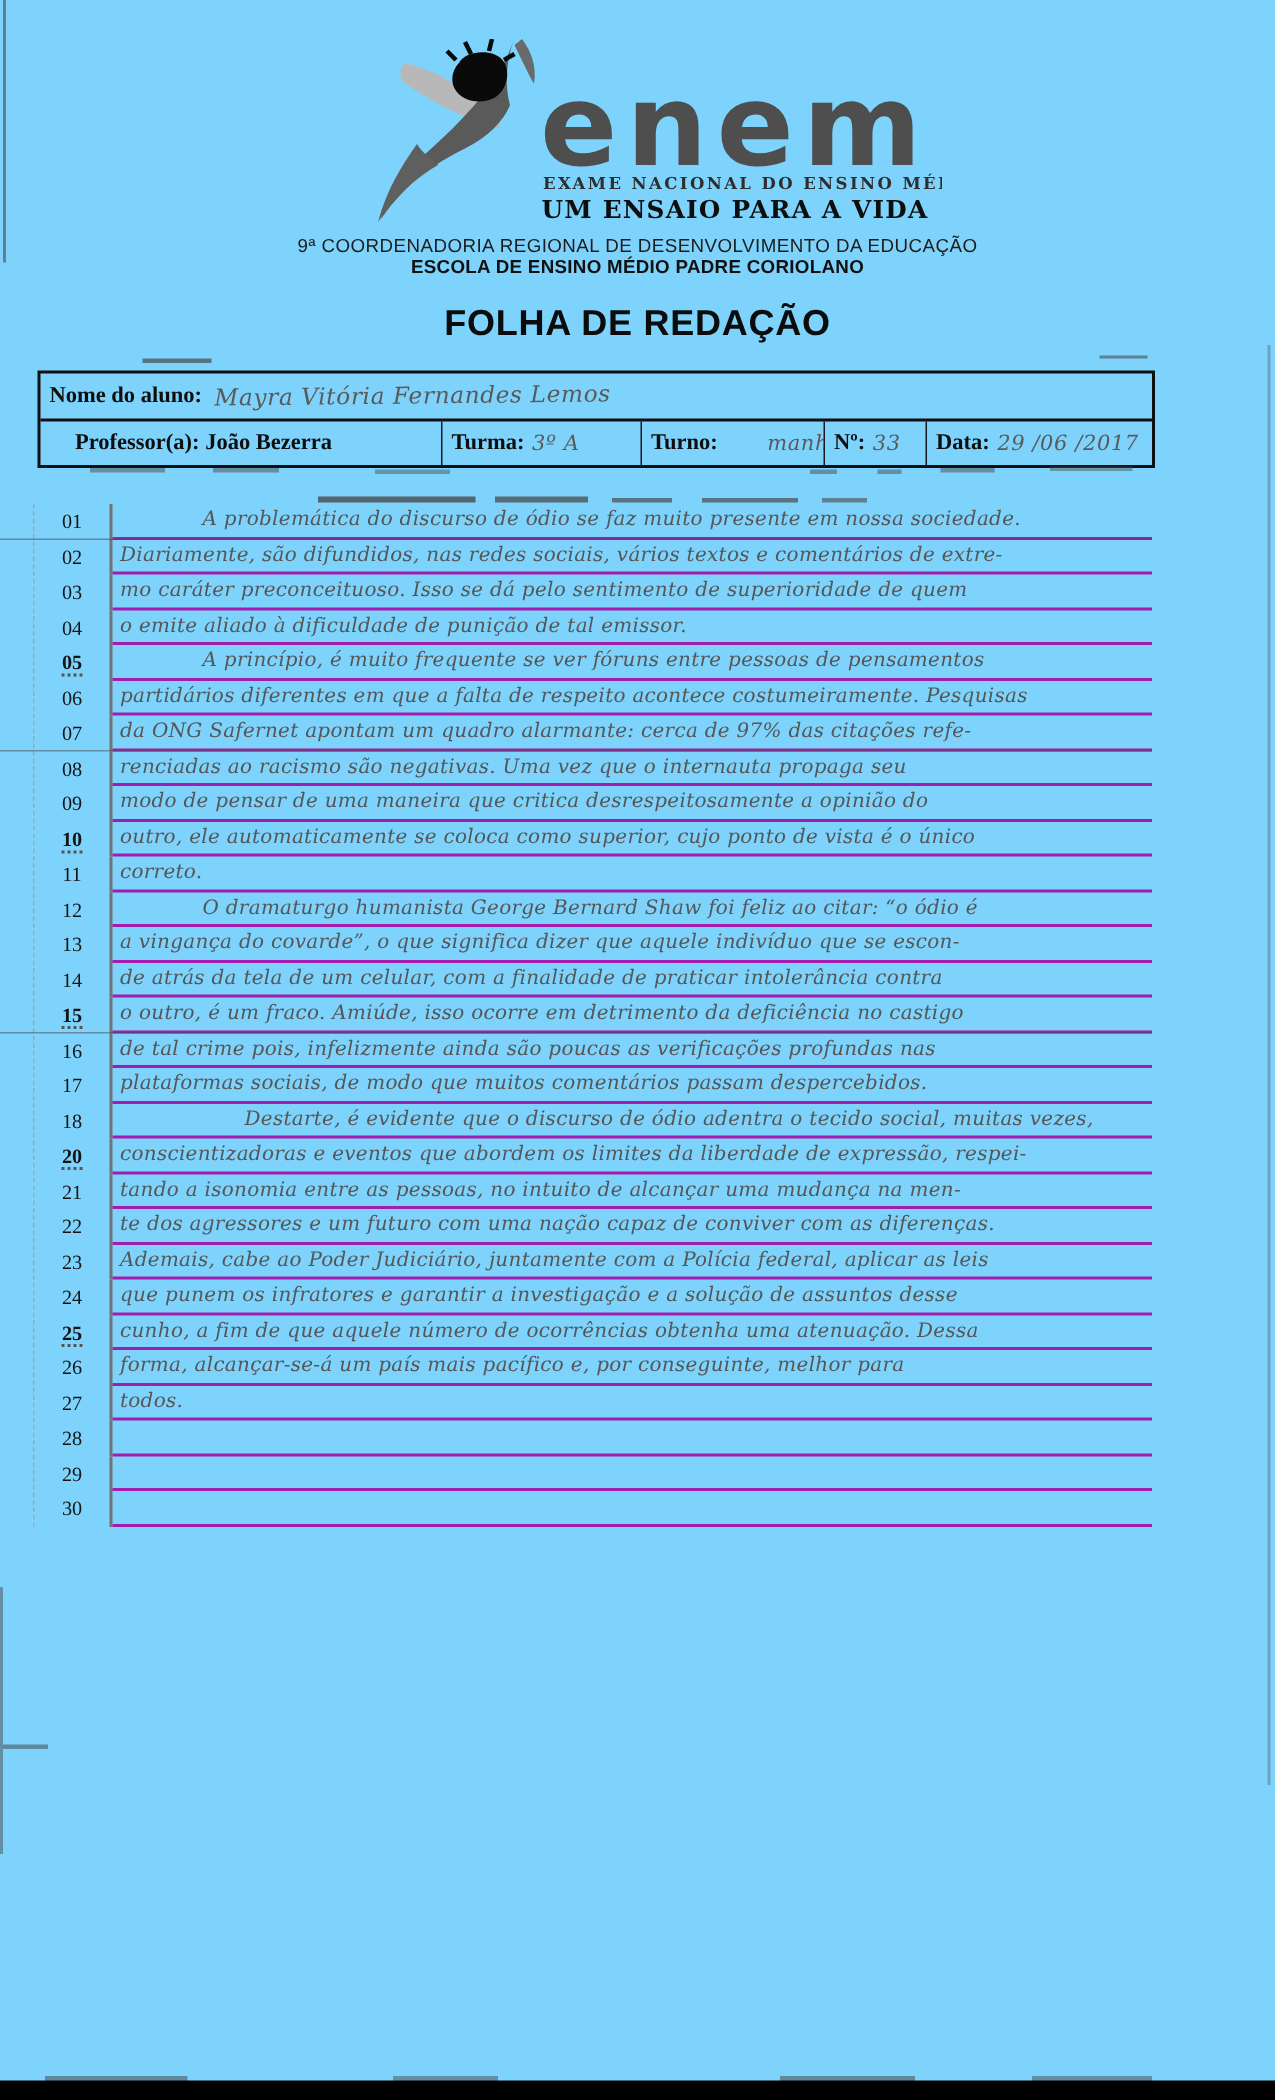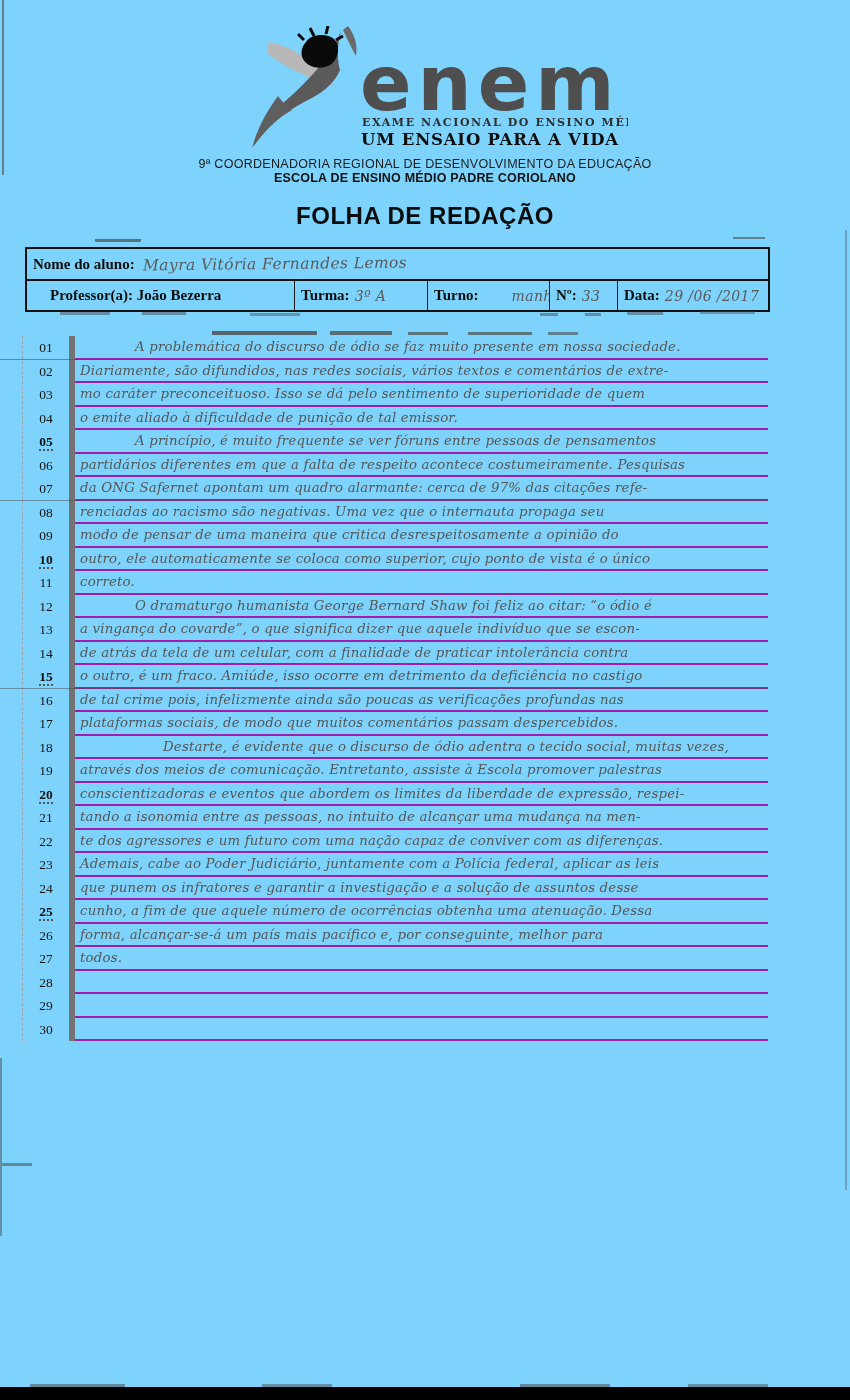--- a/index.html
+++ b/index.html
@@ -26,21 +26,21 @@
   .flabel { font-weight:bold; font-size:15px; color:#0e0e0e; white-space:nowrap; }
   .hand { font-family:"DejaVu Serif", serif; font-style:italic; color:#5a5a5a; letter-spacing:0.4px; white-space:nowrap; }
   .hand-name { font-size:15.5px; margin-left:8px; transform:rotate(-0.6deg); }
   .hand-sm { font-size:14px; margin-left:5px; }
   .c-prof { width:250px;margin-left:17px; } .c-turma { width:133px; } .c-turno { width:122px;gap:28px; }
   .c-num { width:68px; } .c-data { flex:1; }
   
   .essay { position:absolute; left:22px; top:336px; width:746px; border-left:1px dashed #a5a5a5; box-sizing:border-box; }
   .essay-row { display:flex; height:23.5px; box-sizing:border-box; }
   .num-cell { width:52px; text-align:center; font-size:13.5px; color:#141414;
-              border-right:6px solid #737373; line-height:23.5px; box-sizing:border-box; flex:none; }
+              border-right:2px solid #737373; line-height:23.5px; box-sizing:border-box; flex:none; }
   .num-cell.marked { font-weight:bold; }
   .num-cell.marked span { border-bottom:2px dotted #555; }
   .text-cell { flex:1; border-bottom:2px solid #a21caf; box-sizing:border-box;
                font-family:"DejaVu Serif", serif; font-style:italic; font-size:13.3px; color:#565656;
                line-height:22px; white-space:nowrap; overflow:hidden; padding-left:5px; letter-spacing:0.2px; }
   .text-cell.para { padding-left:60px; }
   .text-cell.para2 { padding-left:88px; }
   
   .art { position:absolute; background:#4a4a4a; }
   .bottom-bar { position:absolute; left:0; top:1387px; width:850px; height:13px; background:#000; }
@@ -169,24 +169,20 @@
       <div class="num-cell"><span>16</span></div>
       <div class="text-cell">de tal crime pois, infelizmente ainda são poucas as verificações profundas nas</div>
     </div>
       <div class="essay-row">
       <div class="num-cell"><span>17</span></div>
       <div class="text-cell">plataformas sociais, de modo que muitos comentários passam despercebidos.</div>
     </div>
       <div class="essay-row">
       <div class="num-cell"><span>18</span></div>
       <div class="text-cell para2">Destarte, é evidente que o discurso de ódio adentra o tecido social, muitas vezes,</div>
-    </div>
-      <div class="essay-row">
-      <div class="num-cell"><span>19</span></div>
-      <div class="text-cell">através dos meios de comunicação. Entretanto, assiste à Escola promover palestras</div>
     </div>
       <div class="essay-row">
       <div class="num-cell marked"><span>20</span></div>
       <div class="text-cell">conscientizadoras e eventos que abordem os limites da liberdade de expressão, respei-</div>
     </div>
       <div class="essay-row">
       <div class="num-cell"><span>21</span></div>
       <div class="text-cell">tando a isonomia entre as pessoas, no intuito de alcançar uma mudança na men-</div>
     </div>
       <div class="essay-row">

